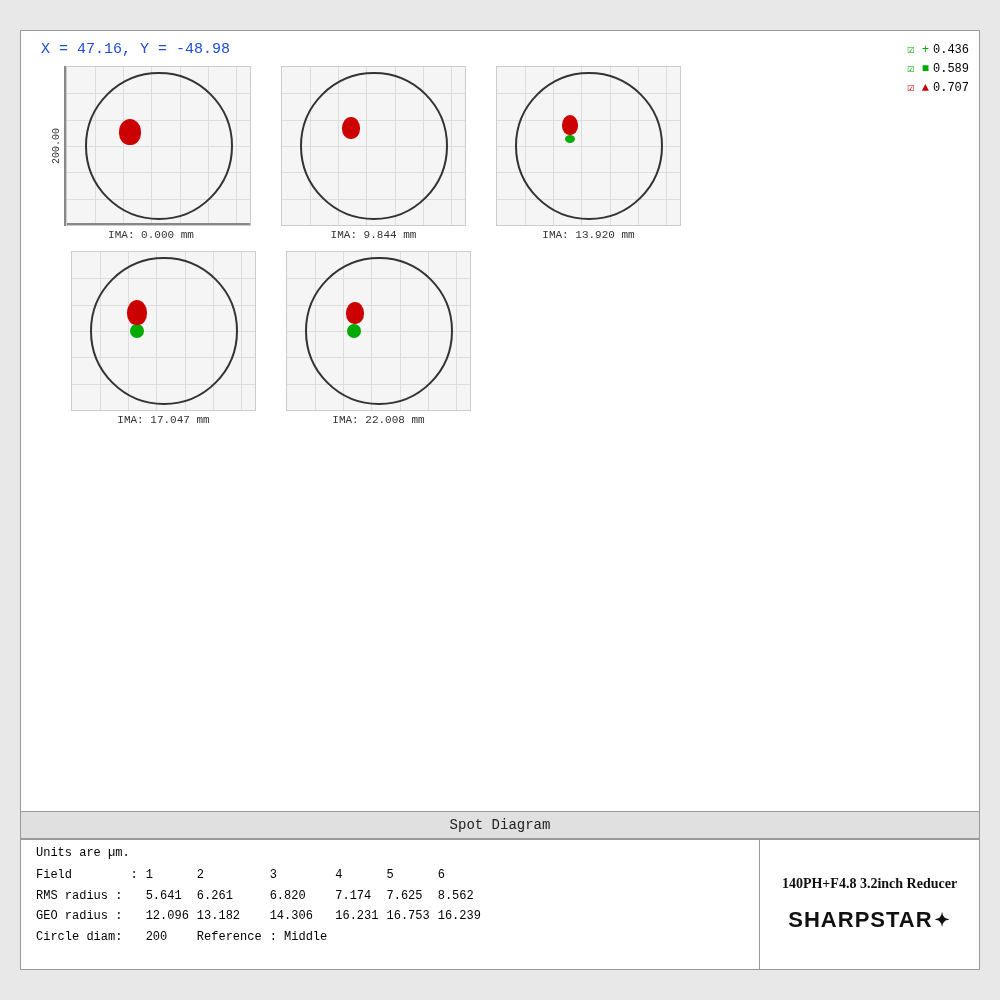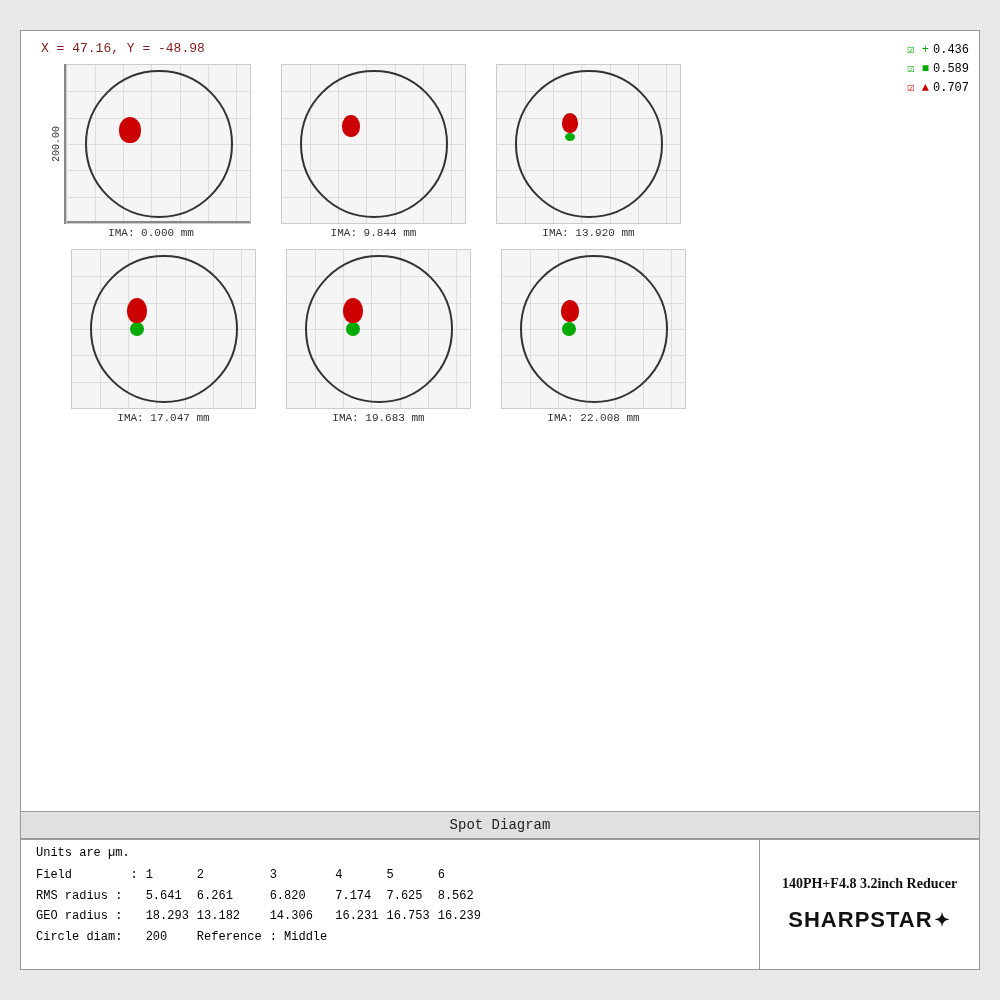--- a/index.html
+++ b/index.html
@@ -26,22 +26,22 @@
       border: 1px solid #999;
       display: flex;
       flex-direction: column;
     }
     .top-section {
       flex: 1;
       position: relative;
       padding: 10px;
     }
     .coords-label {
-      font-size: 13px;
-      color: #7f1d1d;
+      font-size: 15px;
+      color: #1d4ed8;
       margin-bottom: 8px;
       margin-left: 10px;
     }
     .legend {
       position: absolute;
       top: 10px;
       right: 10px;
       font-size: 12px;
       line-height: 1.6;
     }
@@ -314,41 +314,20 @@
                 <div class="grid-line-h" style="top:66.67%"></div>
                 <div class="grid-line-h" style="top:83.33%"></div>
               </div>
               <div class="circle-boundary" style="width:148px;height:148px;"></div>
               <div class="spot-green" style="width:14px;height:14px;border-radius:50%;left:58px;top:72px;"></div>
               <div class="spot-red" style="width:20px;height:25px;border-radius:50% 50% 45% 45%;left:55px;top:48px;"></div>
             </div>
             <div class="ima-label">IMA: 17.047 mm</div>
           </div>
 
-          <div class="diagram-item">
-            <div class="diagram-box">
-              <div class="grid-lines">
-                <div class="grid-line-v" style="left:15.38%"></div>
-                <div class="grid-line-v" style="left:30.77%"></div>
-                <div class="grid-line-v" style="left:46.15%"></div>
-                <div class="grid-line-v" style="left:61.54%"></div>
-                <div class="grid-line-v" style="left:76.92%"></div>
-                <div class="grid-line-v" style="left:92.31%"></div>
-                <div class="grid-line-h" style="top:16.67%"></div>
-                <div class="grid-line-h" style="top:33.33%"></div>
-                <div class="grid-line-h" style="top:50%"></div>
-                <div class="grid-line-h" style="top:66.67%"></div>
-                <div class="grid-line-h" style="top:83.33%"></div>
-              </div>
-              <div class="circle-boundary" style="width:148px;height:148px;"></div>
-              <div class="spot-green" style="width:14px;height:14px;border-radius:50%;left:59px;top:72px;"></div>
-              <div class="spot-red" style="width:20px;height:25px;border-radius:50% 50% 45% 45%;left:56px;top:48px;"></div>
-            </div>
-            <div class="ima-label">IMA: 19.683 mm</div>
-          </div>
 
           <div class="diagram-item">
             <div class="diagram-box">
               <div class="grid-lines">
                 <div class="grid-line-v" style="left:15.38%"></div>
                 <div class="grid-line-v" style="left:30.77%"></div>
                 <div class="grid-line-v" style="left:46.15%"></div>
                 <div class="grid-line-v" style="left:61.54%"></div>
                 <div class="grid-line-v" style="left:76.92%"></div>
                 <div class="grid-line-v" style="left:92.31%"></div>
@@ -393,21 +372,21 @@
             <td>5.641</td>
             <td>6.261</td>
             <td>6.820</td>
             <td>7.174</td>
             <td>7.625</td>
             <td>8.562</td>
           </tr>
           <tr>
             <td>GEO radius :</td>
             <td></td>
-            <td>18.293</td>
+            <td>12.096</td>
             <td>13.182</td>
             <td>14.306</td>
             <td>16.231</td>
             <td>16.753</td>
             <td>16.239</td>
           </tr>
           <tr>
             <td>Circle diam:</td>
             <td></td>
             <td>200</td>

